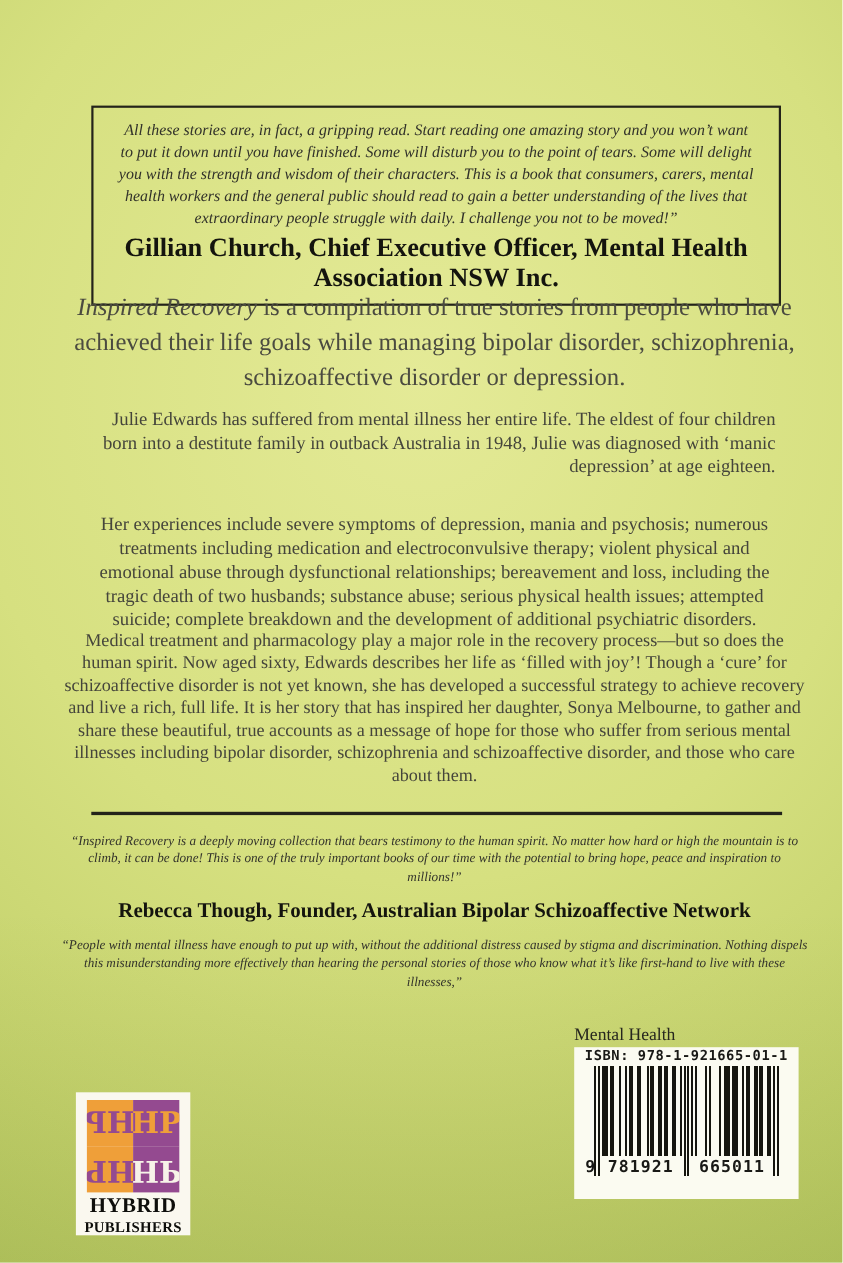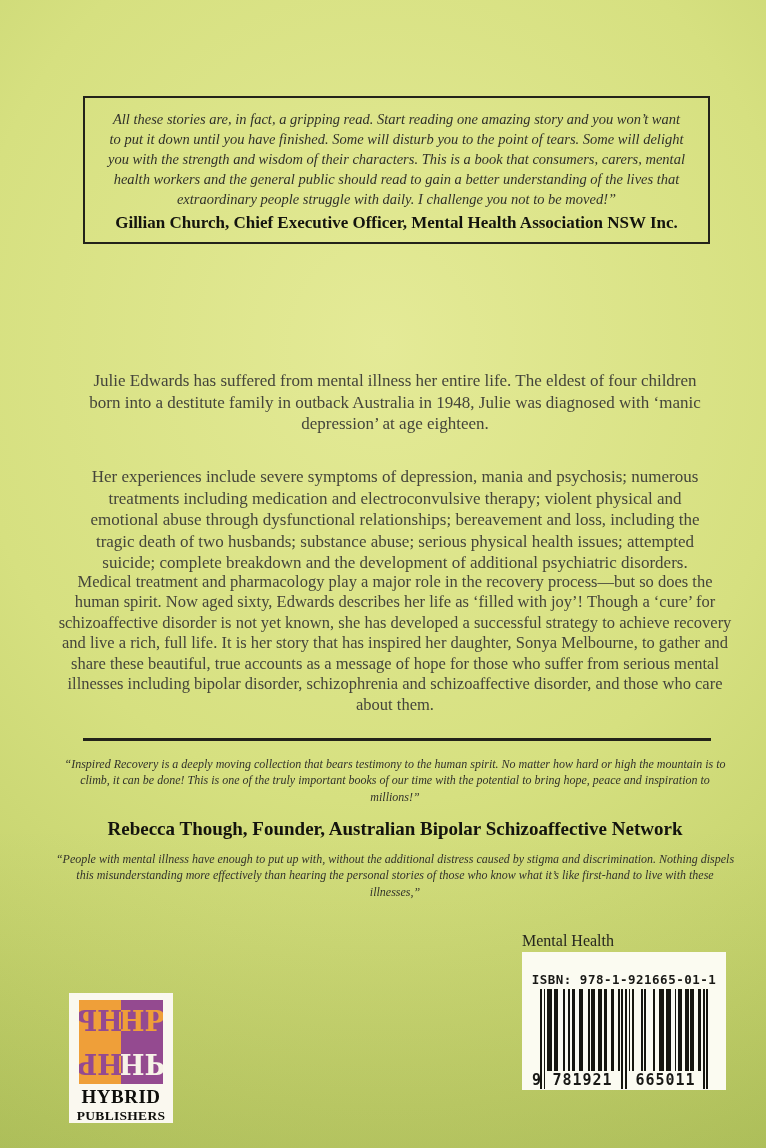--- a/index.html
+++ b/index.html
@@ -18,53 +18,53 @@
 
   
   .quote-box{
     top:96px;left:71px;width:627px;min-height:145px;box-sizing:border-box;
     border:2px solid #23231a;padding:11px 22px 9px;text-align:center;
   }
   .quote-box .q-text{
     font-style:italic;font-size:14.5px;line-height:1.38;color:#32322a;
   }
   .quote-box .q-attr{
-    font-weight:bold;font-size:17px;margin-top:4px;color:#14140e;
+    font-weight:bold;font-size:24px;margin-top:4px;color:#14140e;
   }
 
   
   .intro{
     top:263px;left:50px;width:666px;text-align:center;
     font-size:22.5px;line-height:1.43;color:#4b4b40;
   }
   .intro .book-title{font-style:italic;}
 
   
   .para{text-align:center;font-size:17px;line-height:1.27;color:#45453b;}
-  .para-1{top:370px;left:73px;width:620px;}
+  .para-1{top:370px;left:73px;width:620px;text-align:right;}
   .para-2{top:466px;left:63px;width:640px;}
   .para-3{top:572px;left:43px;width:680px;font-size:16.5px;line-height:1.24;}
 
   .divider{top:738px;left:71px;width:628px;height:3px;background:#23231a;}
 
   
   .endorse{text-align:center;font-style:italic;font-size:12px;line-height:1.37;color:#32322a;}
   .endorse-1{top:756px;left:43px;width:680px;}
   .endorse-2{top:851px;left:43px;width:680px;}
   .endorse-attr{text-align:center;font-weight:bold;font-size:19px;color:#14140e;}
   .endorse-attr-1{top:818px;left:63px;width:640px;}
   .endorse-attr-2{top:914px;left:63px;width:640px;}
 
   
   .category{top:932px;left:510px;width:204px;text-align:left;font-size:16px;color:#26261e;}
 
   
   .barcode{
     top:952px;left:510px;width:204px;height:138px;background:#fbfbf1;
-    box-sizing:border-box;padding-top:20px;
+    box-sizing:border-box;padding-top:0;
   }
   .isbn-label{
     text-align:center;font-family:"DejaVu Sans Mono", monospace;
     font-size:12.5px;font-weight:bold;letter-spacing:0.5px;color:#191916;
   }
   .bars-wrap{position:relative;width:188px;height:100px;margin:2px auto 0;}
   .bars-wrap svg{position:absolute;left:0;top:0;}
   .bc-num{
     position:absolute;font-family:"DejaVu Sans Mono", monospace;
     font-size:15px;font-weight:bold;color:#191916;top:82px;height:18px;
@@ -97,20 +97,23 @@
 </head>
 <body>
 
 <div class="cover">
 
   <div class="abs quote-box">
     <div class="q-text">All these stories are, in fact, a gripping read. Start reading one amazing story and you won’t want to put it down until you have finished. Some will disturb you to the point of tears. Some will delight you with the strength and wisdom of their characters. This is a book that consumers, carers, mental health workers and the general public should read to gain a better understanding of the lives that extraordinary people struggle with daily. I challenge you not to be moved!”</div>
     <div class="q-attr">Gillian Church, Chief Executive Officer, Mental Health Association NSW Inc.</div>
   </div>
 
+  <div class="abs intro">
+    <span class="book-title">Inspired Recovery</span><span> is a compilation of true stories from people who have achieved their life goals while managing bipolar disorder, schizophrenia, schizoaffective disorder or depression.</span>
+  </div>
 
   <div class="abs para para-1">Julie Edwards has suffered from mental illness her entire life. The eldest of four children born into a destitute family in outback Australia in 1948, Julie was diagnosed with ‘manic depression’ at age eighteen.</div>
   <div class="abs para para-2">Her experiences include severe symptoms of depression, mania and psychosis; numerous treatments including medication and electroconvulsive therapy; violent physical and emotional abuse through dysfunctional relationships; bereavement and loss, including the tragic death of two husbands; substance abuse; serious physical health issues; attempted suicide; complete breakdown and the development of additional psychiatric disorders.</div>
   <div class="abs para para-3">Medical treatment and pharmacology play a major role in the recovery process—but so does the human spirit. Now aged sixty, Edwards describes her life as ‘filled with joy’! Though a ‘cure’ for schizoaffective disorder is not yet known, she has developed a successful strategy to achieve recovery and live a rich, full life. It is her story that has inspired her daughter, Sonya Melbourne, to gather and share these beautiful, true accounts as a message of hope for those who suffer from serious mental illnesses including bipolar disorder, schizophrenia and schizoaffective disorder, and those who care about them.</div>
 
   <div class="abs divider"></div>
 
   <div class="abs endorse endorse-1">“Inspired Recovery is a deeply moving collection that bears testimony to the human spirit. No matter how hard or high the mountain is to climb, it can be done! This is one of the truly important books of our time with the potential to bring hope, peace and inspiration to millions!”</div>
   <div class="abs endorse-attr endorse-attr-1">Rebecca Though, Founder, Australian Bipolar Schizoaffective Network</div>
   <div class="abs endorse endorse-2">“People with mental illness have enough to put up with, without the additional distress caused by stigma and discrimination. Nothing dispels this misunderstanding more effectively than hearing the personal stories of those who know what it’s like first-hand to live with these illnesses,”</div>

